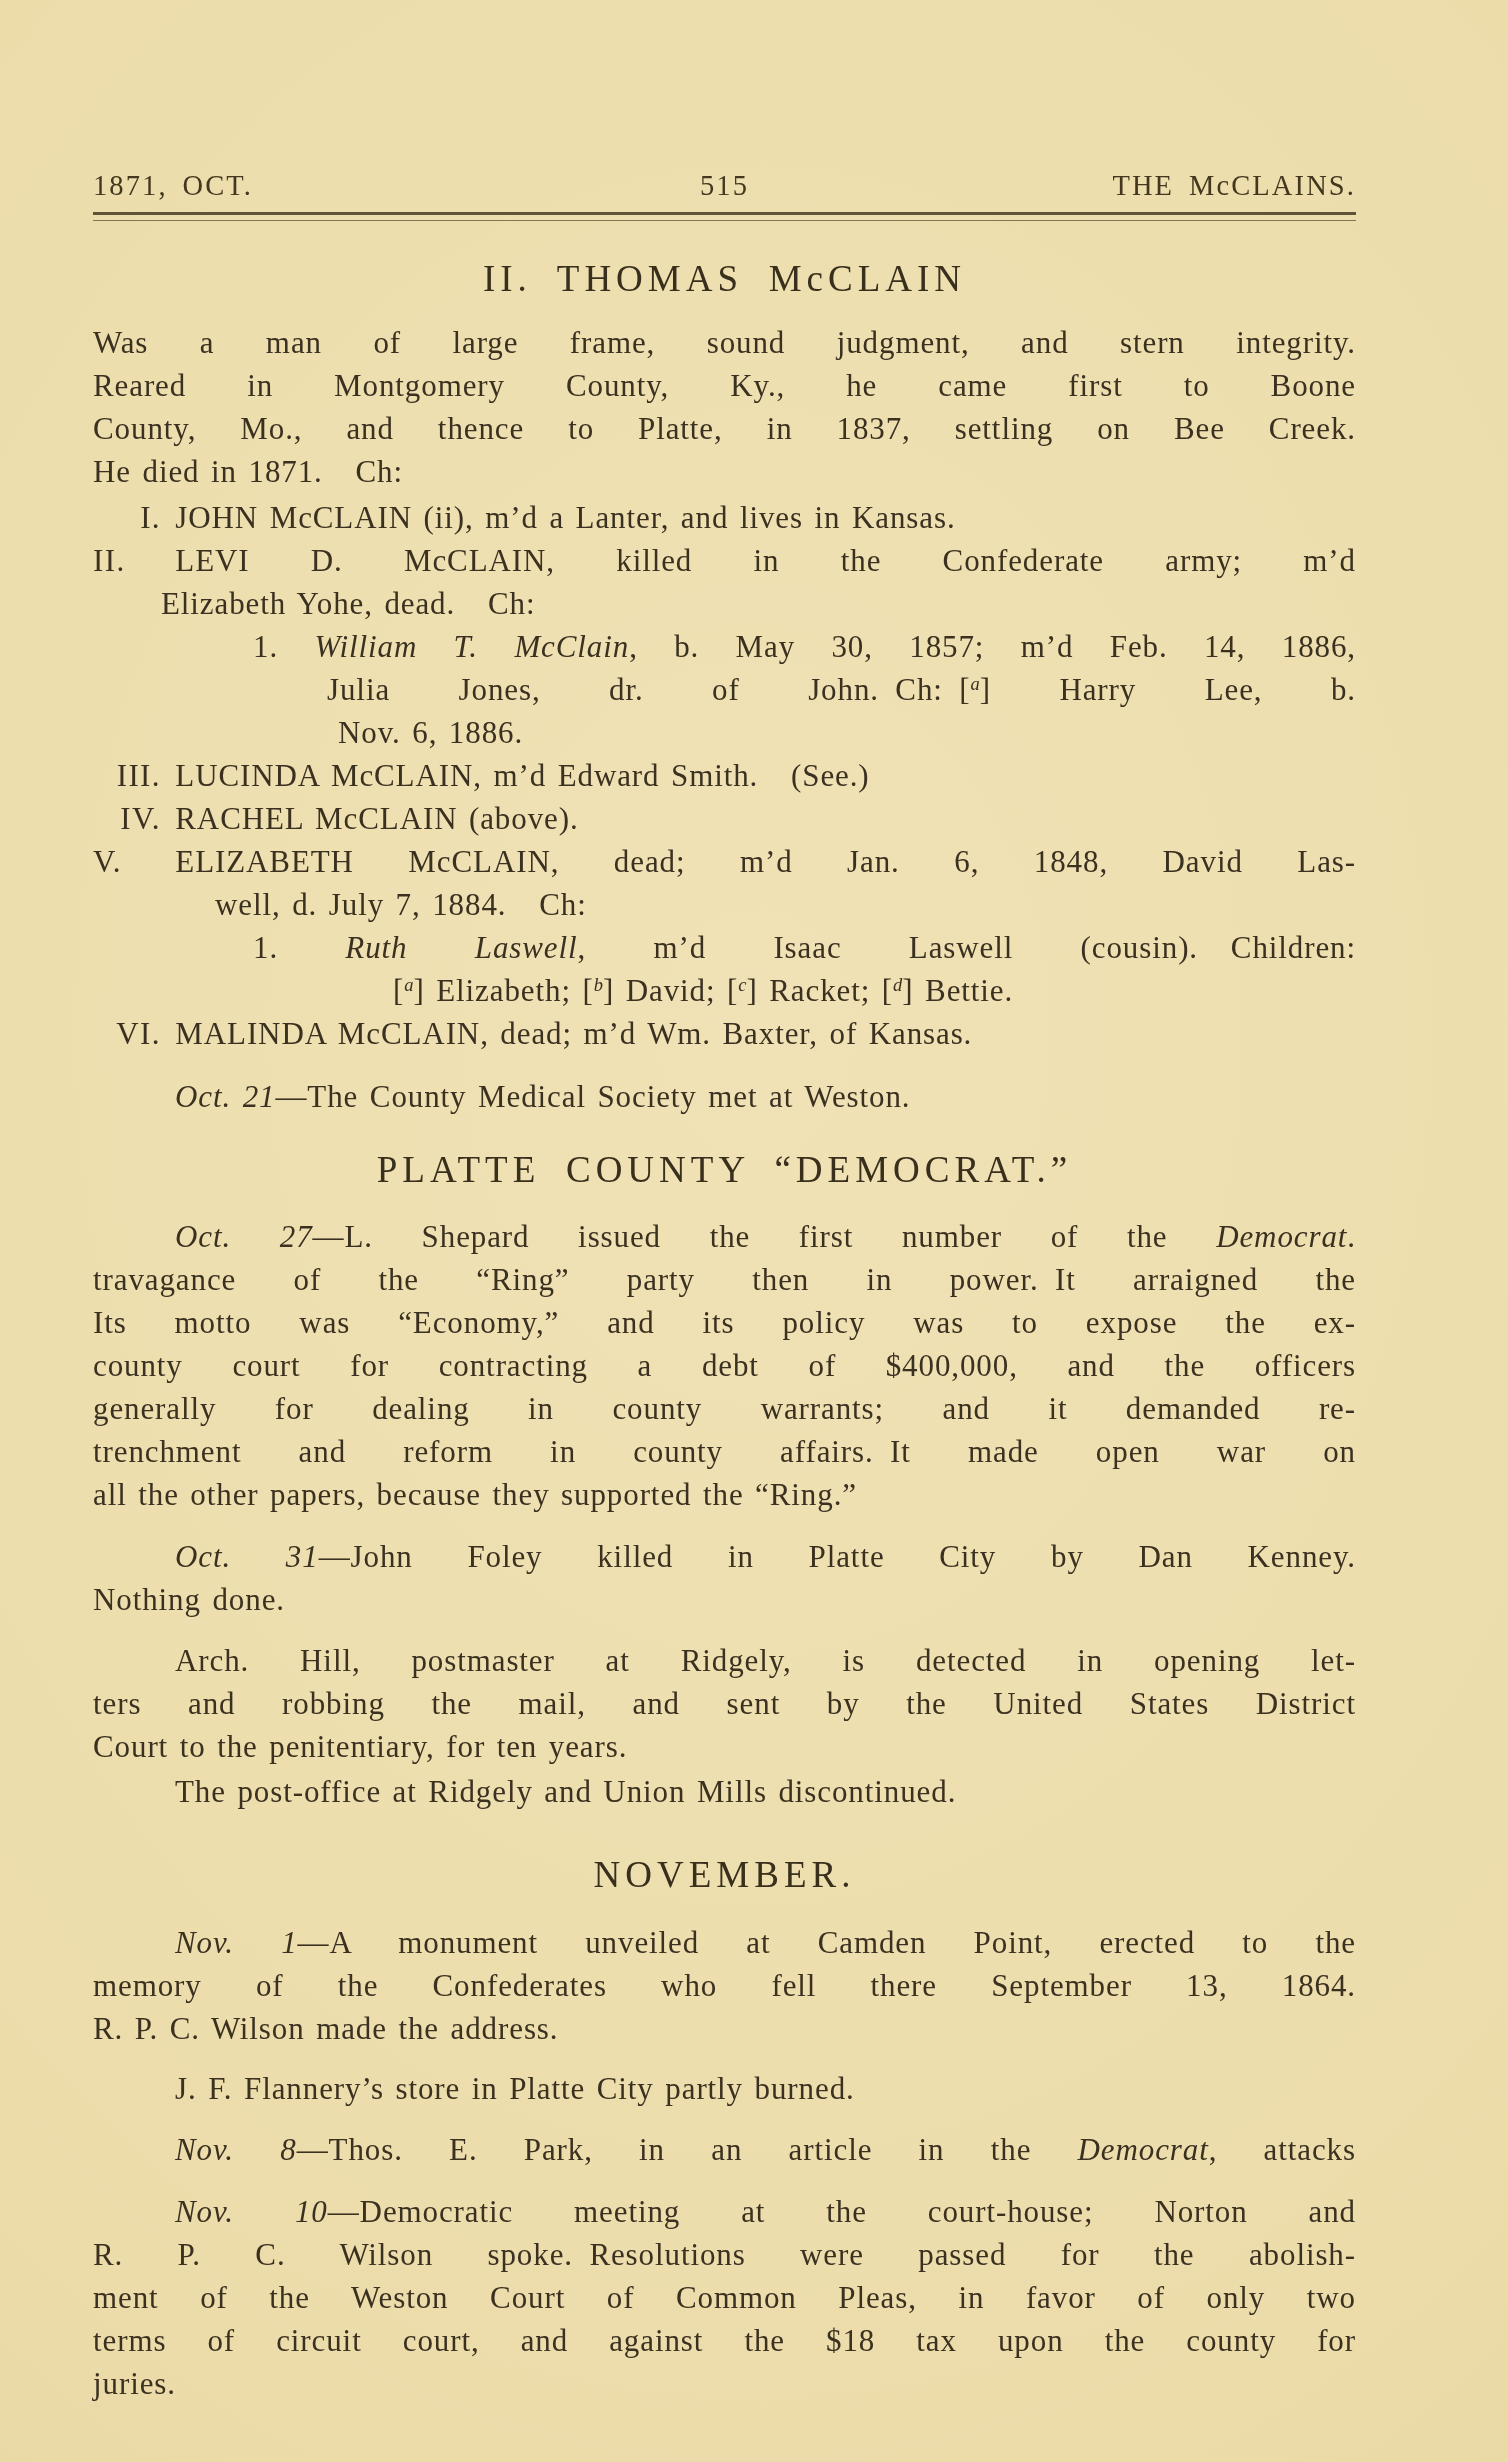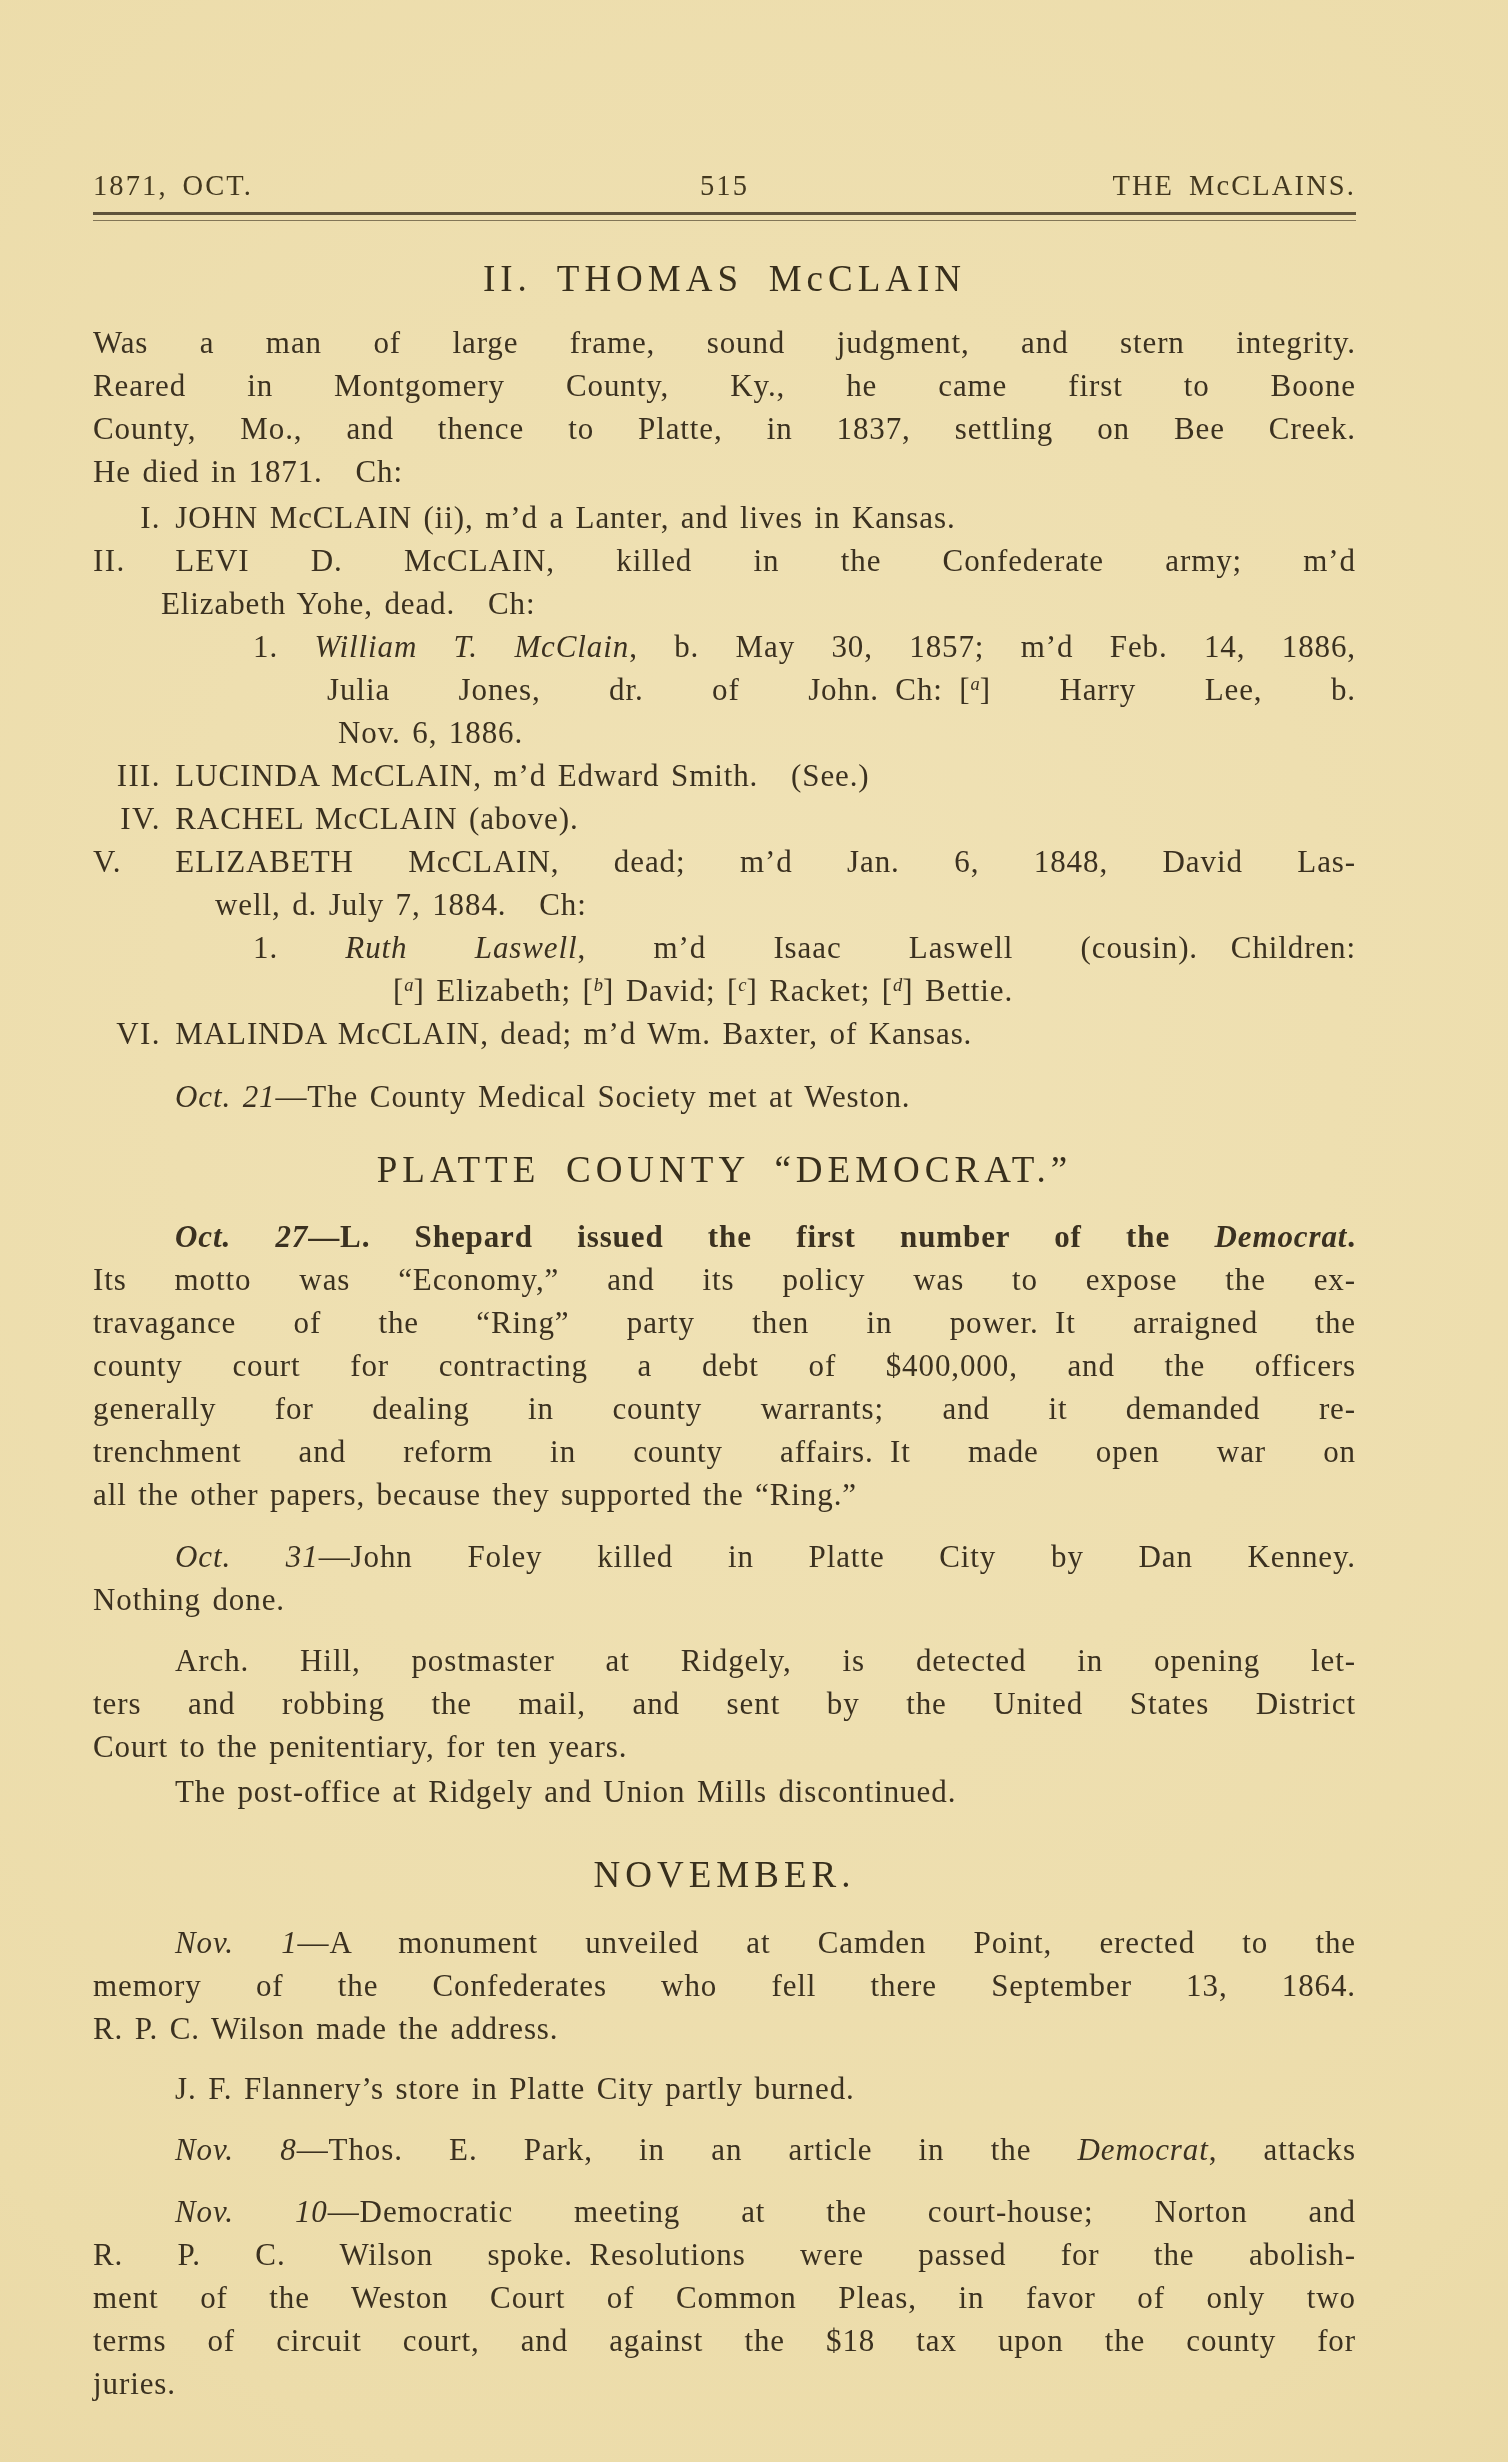--- a/index.html
+++ b/index.html
@@ -105,23 +105,23 @@
         <div class="line" style="padding-left: 122px;">well, d. July 7, 1884.  Ch:</div>
         <div class="line j" style="padding-left: 160px;">1. <i>Ruth Laswell</i>, m’d Isaac Laswell (cousin).  Children:</div>
         <div class="line" style="padding-left: 300px;">[<sup>a</sup>] Elizabeth; [<sup>b</sup>] David; [<sup>c</sup>] Racket; [<sup>d</sup>] Bettie.</div>
         <div class="line"><span class="num">VI.</span>MALINDA McCLAIN, dead; m’d Wm. Baxter, of Kansas.</div>
       </div>
       <div class="para" style="margin-top: 20px;">
         <div class="line" style="padding-left: 82px;"><i>Oct. 21</i>—The County Medical Society met at Weston.</div>
       </div>
       <div class="sect-heading" style="margin-top: 30px; margin-bottom: 23px;">PLATTE COUNTY “DEMOCRAT.”</div>
       <div class="para" style="margin-top: 0px;">
-        <div class="line j" style="padding-left: 82px; font-weight: bold;"><i>Oct. 27</i>—L. Shepard issued the first number of the <i>Democrat</i>.</div>
+        <div class="line j" style="padding-left: 82px;"><i>Oct. 27</i>—L. Shepard issued the first number of the <i>Democrat</i>.</div>
+        <div class="line j">travagance of the “Ring” party then in power. It arraigned the</div>
         <div class="line j">Its motto was “Economy,” and its policy was to expose the ex-</div>
-        <div class="line j">travagance of the “Ring” party then in power. It arraigned the</div>
         <div class="line j">county court for contracting a debt of $400,000, and the officers</div>
         <div class="line j">generally for dealing in county warrants; and it demanded re-</div>
         <div class="line j">trenchment and reform in county affairs. It made open war on</div>
         <div class="line">all the other papers, because they supported the “Ring.”</div>
       </div>
       <div class="para" style="margin-top: 18.5px;">
         <div class="line j" style="padding-left: 82px;"><i>Oct. 31</i>—John Foley killed in Platte City by Dan Kenney.</div>
         <div class="line">Nothing done.</div>
       </div>
       <div class="para" style="margin-top: 18.5px;">

